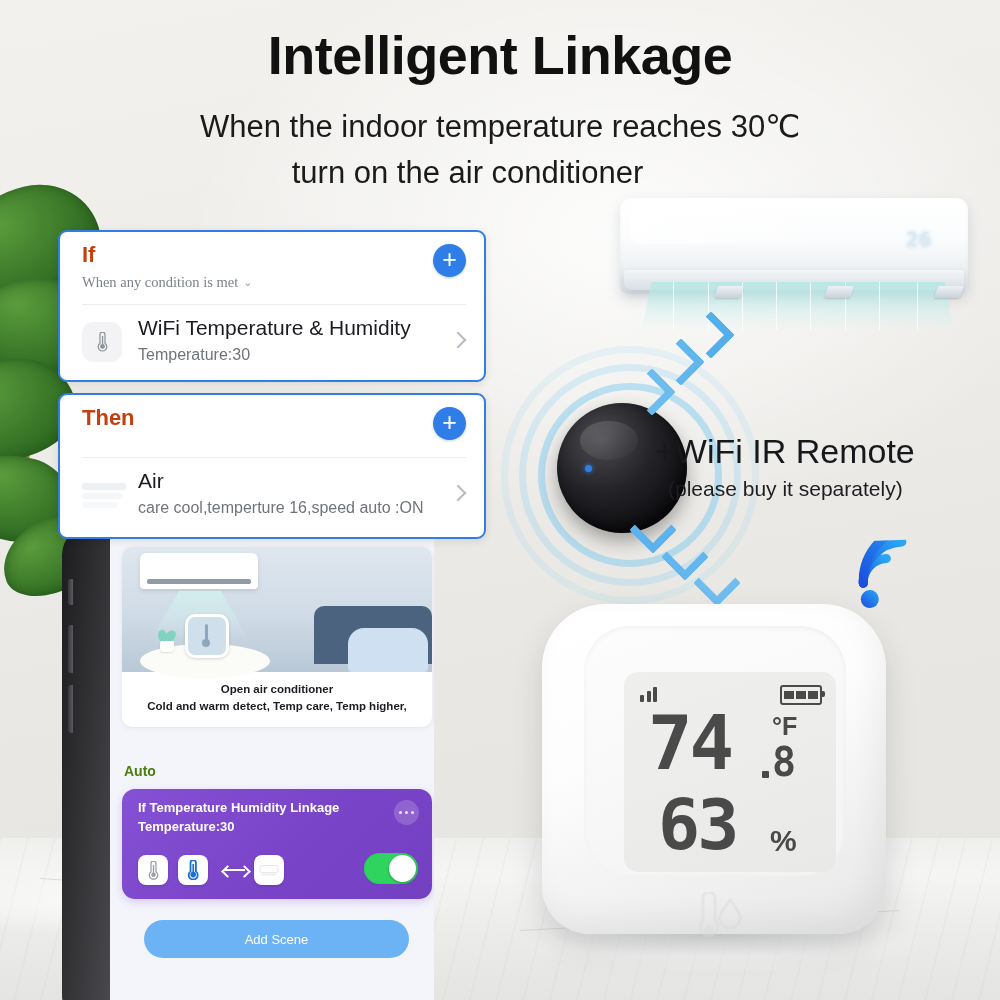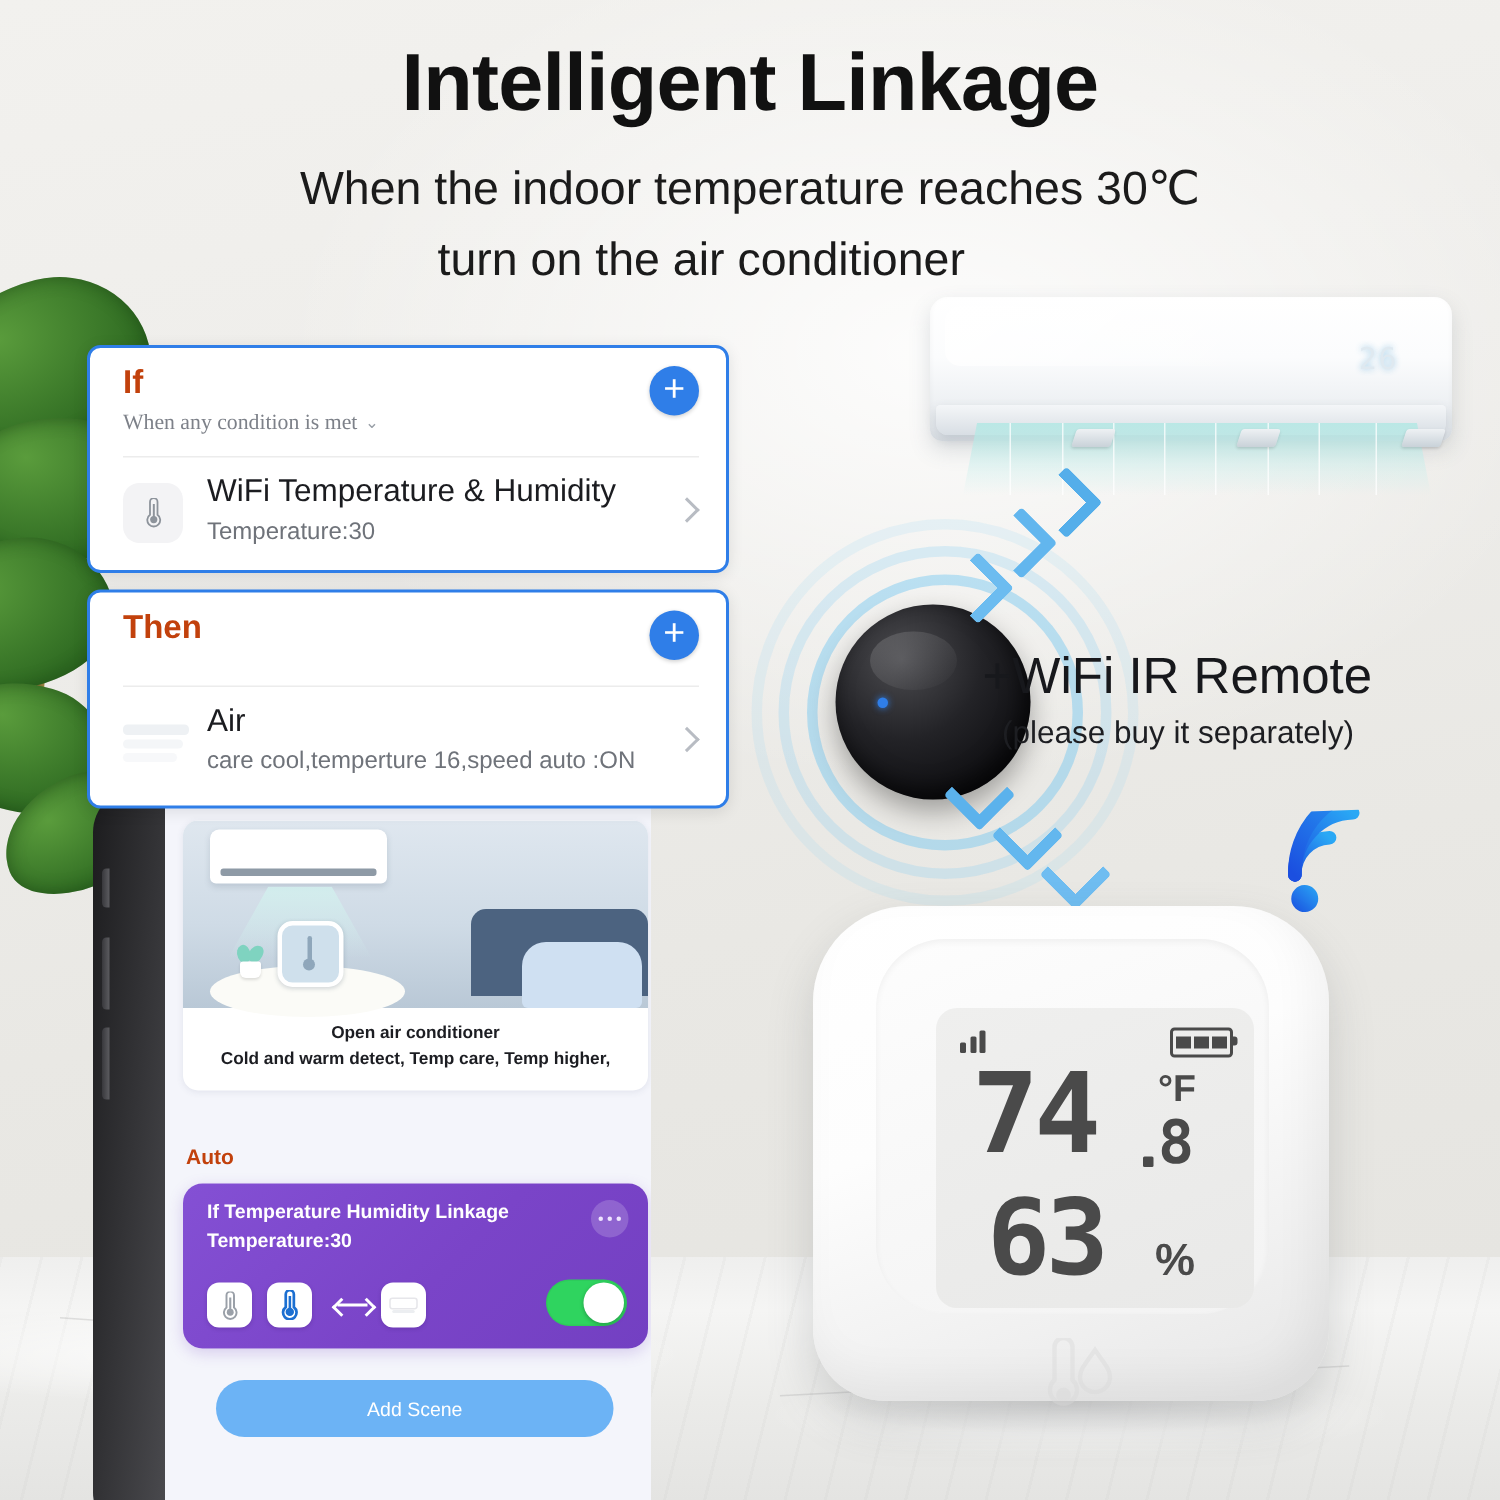--- a/index.html
+++ b/index.html
@@ -73,21 +73,21 @@
   .phone-frame{position:absolute;inset:0;background:linear-gradient(95deg,#1c1c1e 0%,#4a4a4e 22%,#2a2a2c 45%,#1a1a1c 100%);
     border-radius:30px 4px 4px 30px;}
   .phone-screen{position:absolute;left:48px;top:10px;right:0;bottom:10px;background:#f4f5fb;overflow:hidden;}
   .side-btn{position:absolute;left:6px;width:5px;background:linear-gradient(90deg,#38383c,#5c5c60);border-radius:3px 0 0 3px;}
 
   .scene-card{position:absolute;left:12px;top:12px;width:310px;background:#fff;border-radius:10px;overflow:hidden;
     box-shadow:0 1px 5px rgba(60,70,110,.10);}
   .scene-img{position:relative;width:100%;height:125px;
     background:linear-gradient(180deg,#dfe7ef 0%,#cfdbe6 55%,#b9c8d6 100%);}
   .scene-cap{padding:9px 10px 11px;text-align:center;font-size:11.5px;font-weight:bold;color:#1c1d22;line-height:1.5;}
-  .auto-label{position:absolute;left:14px;top:228px;font-size:14px;font-weight:bold;color:#c2410c;}
+  .auto-label{position:absolute;left:14px;top:228px;font-size:14px;font-weight:bold;color:#4d7c0f;}
 
   .purple-card{position:absolute;left:12px;top:254px;width:310px;height:110px;border-radius:13px;
     background:linear-gradient(135deg,#8450d4 0%,#7a44c8 55%,#7340c2 100%);
     box-shadow:0 3px 10px rgba(110,60,190,.22);}
   .pc-l1{position:absolute;left:16px;top:11px;font-size:13px;font-weight:bold;color:#fff;}
   .pc-l2{position:absolute;left:16px;top:30px;font-size:13px;font-weight:bold;color:#fff;}
   .pc-dots{position:absolute;right:13px;top:11px;width:25px;height:25px;border-radius:50%;
     background:rgba(255,255,255,.18);display:flex;align-items:center;justify-content:center;gap:2.5px;}
   .pc-dots span{width:3.5px;height:3.5px;border-radius:50%;background:#efe4ff;display:block;}
   .pc-tile{position:absolute;top:66px;width:30px;height:30px;border-radius:8px;background:#fff;

